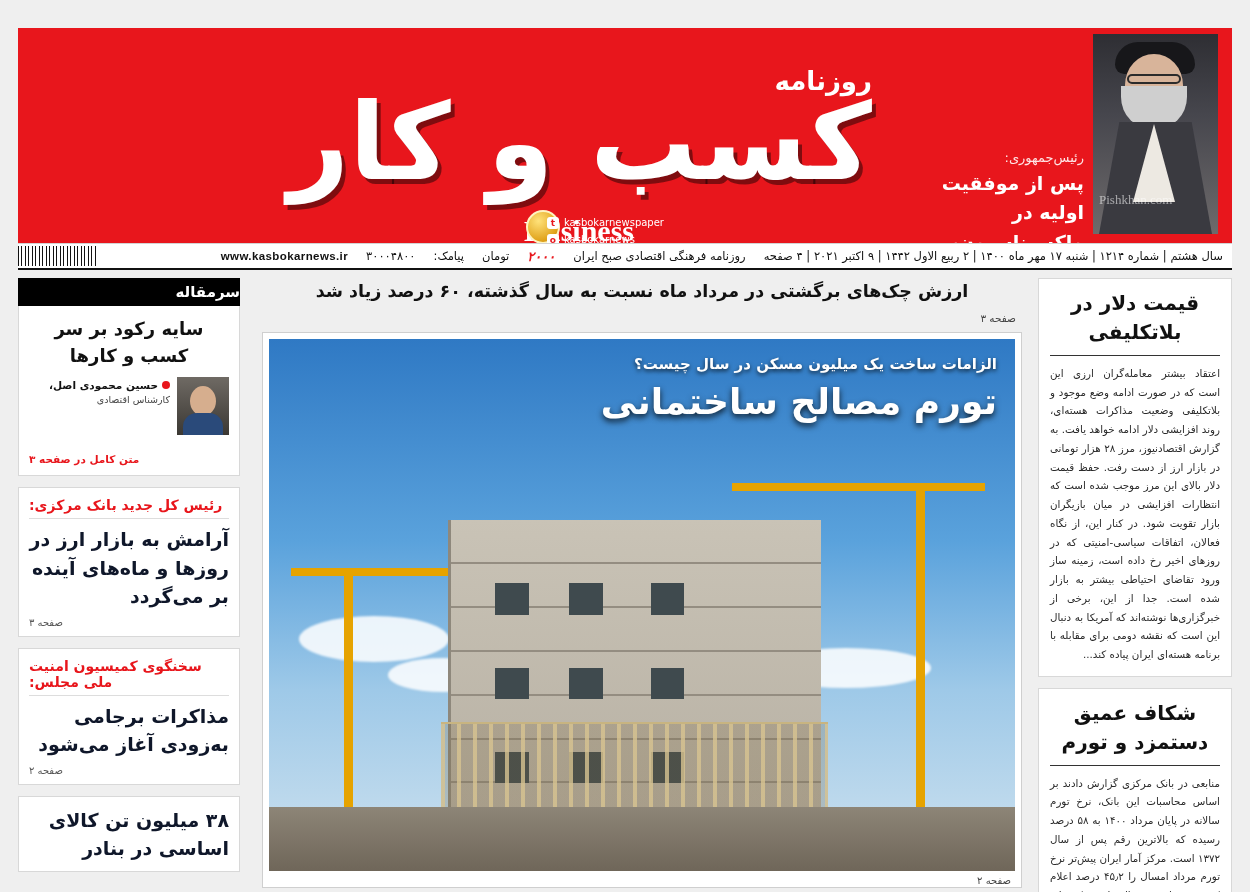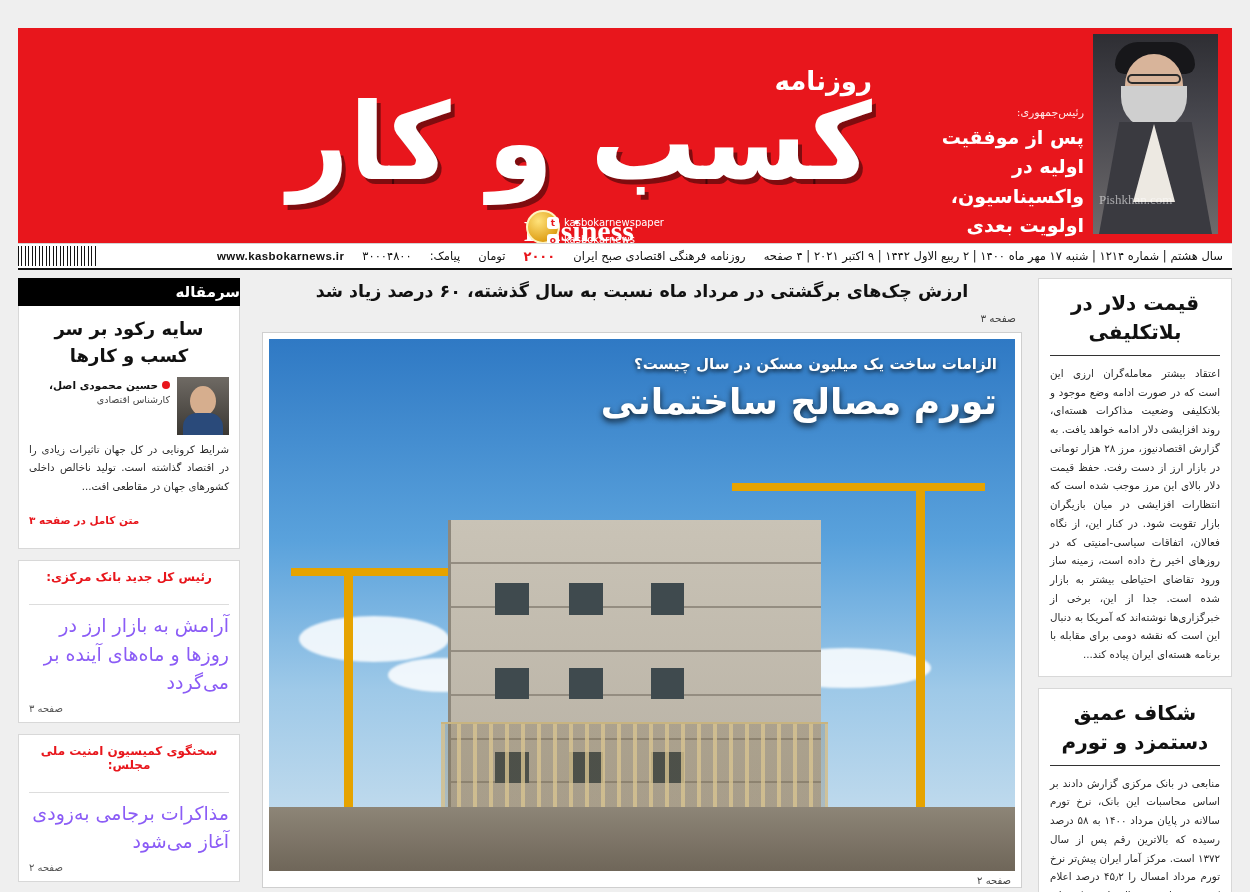--- a/index.html
+++ b/index.html
@@ -69,21 +69,21 @@
   }
 
   .quote {
     position: absolute;
     right: 148px; top: 78px;
     width: 200px;
     text-align: right;
     color: #ffffff;
   }
   .quote .kicker {
-    font-size: 11px; margin-bottom: 4px; color: #ffe6e6;
+    font-size: 13px; margin-bottom: 4px; color: #ffe6e6; margin-top: 44px;
   }
   .quote .qline {
     font-size: 19px; font-weight: bold; line-height: 1.55;
     letter-spacing: -0.3px;
   }
 
   .logo-area {
     position: absolute;
     right: 360px; top: 34px;
     width: 700px; height: 180px;
@@ -132,21 +132,21 @@
     left: 18px; top: 243px;
     width: 1214px; height: 27px;
     background: #ffffff;
     border-top: 1px solid #d3d3d3;
     border-bottom: 2px solid #111;
     display: flex; align-items: center;
     font-size: 11.5px; color: #111;
     direction: rtl;
   }
   .infobar .seg { padding: 0 9px; white-space: nowrap; }
-  .infobar .price { color: #e8161c; font-weight: bold; font-size: 13px; }
+  .infobar .price { color: #e8161c; font-weight: bold; font-size: 13px; font-style: italic; }
   .infobar .spacer { flex: 1; }
   .infobar .site { font-family: "Liberation Sans", sans-serif; font-weight: bold; letter-spacing: .4px; }
   .barcode {
     width: 78px; height: 20px; margin-right: 6px;
     background: repeating-linear-gradient(90deg,#111 0 1px,#fff 1px 3px,#111 3px 4px,#fff 4px 7px);
   }
 
   
   .col-right {
     position: absolute;
@@ -260,21 +260,21 @@
   }
 
   
   .ed-head {
     background: #000000; color: #fff;
     font-size: 15px; font-weight: bold;
     text-align: right; padding: 5px 0;
   }
   .ed-body {
     background: #fff; border: 1px solid #d8d8d8; border-top: none;
-    padding: 9px 10px 22px;
+    padding: 9px 10px 10px;
   }
   .ed-title {
     font-size: 18px; font-weight: bold; line-height: 1.5;
     text-align: center; color: #111; margin-bottom: 8px;
   }
   .author-row {
     display: flex; align-items: flex-start; gap: 7px; justify-content: flex-start;
   }
   .author-photo {
     width: 52px; height: 58px; flex: 0 0 52px;
@@ -300,27 +300,27 @@
   .ed-more {
     color: #e8161c; font-size: 10.5px; font-weight: bold;
     text-align: left; margin-top: 18px;
   }
 
   .news-box {
     background: #fff; border: 1px solid #d8d8d8;
     padding: 9px 10px 8px; margin-top: 11px;
   }
   .news-kicker {
-    color: #e8161c; font-size: 12px; font-weight: bold;
-    padding-bottom: 20px; margin-bottom: 6px;
-    border-bottom: 1px solid #ddd; text-align: center;
+    color: #e8161c; font-size: 14px; font-weight: bold;
+    padding-bottom: 5px; margin-bottom: 6px;
+    border-bottom: 1px solid #ddd; text-align: left;
   }
   .news-title {
-    font-size: 19px; font-weight: normal; line-height: 1.5;
-    color: #8b5cf6; 
+    font-size: 19px; font-weight: bold; line-height: 1.5;
+    color: #0f172a; 
   }
   .news-ref {
     font-size: 10px; color: #555; text-align: left; margin-top: 6px;
   }
   .dot-red {
     display: inline-block; width: 8px; height: 8px;
     background: #e8161c; border-radius: 50%; margin-left: 4px;
   }
 </style>
 </head>
@@ -447,21 +447,20 @@
             <div class="f"></div>
               <div class="b"></div>
           </div>
           <div>
             <div class="author-name">
               <span class="dot-red"></span><span>حسین محمودی اصل،</span>
             </div>
             <div class="author-role">کارشناس اقتصادی</div>
           </div>
         </div>
-        <div class="ed-text">شرایط کرونایی در کل جهان تاثیرات زیادی را در اقتصاد گذاشته است. تولید ناخالص داخلی کشورهای جهان در مقاطعی افت...</div>
         <div class="ed-more">متن کامل در صفحه ۳</div>
       </div>
     </div>
 
     <div class="news-box">
       <div class="news-kicker">رئیس کل جدید بانک مرکزی:</div>
       <div class="news-title">آرامش به بازار ارز در روزها و ماه‌های آینده بر می‌گردد</div>
       <div class="news-ref">صفحه ۳</div>
     </div>
 

